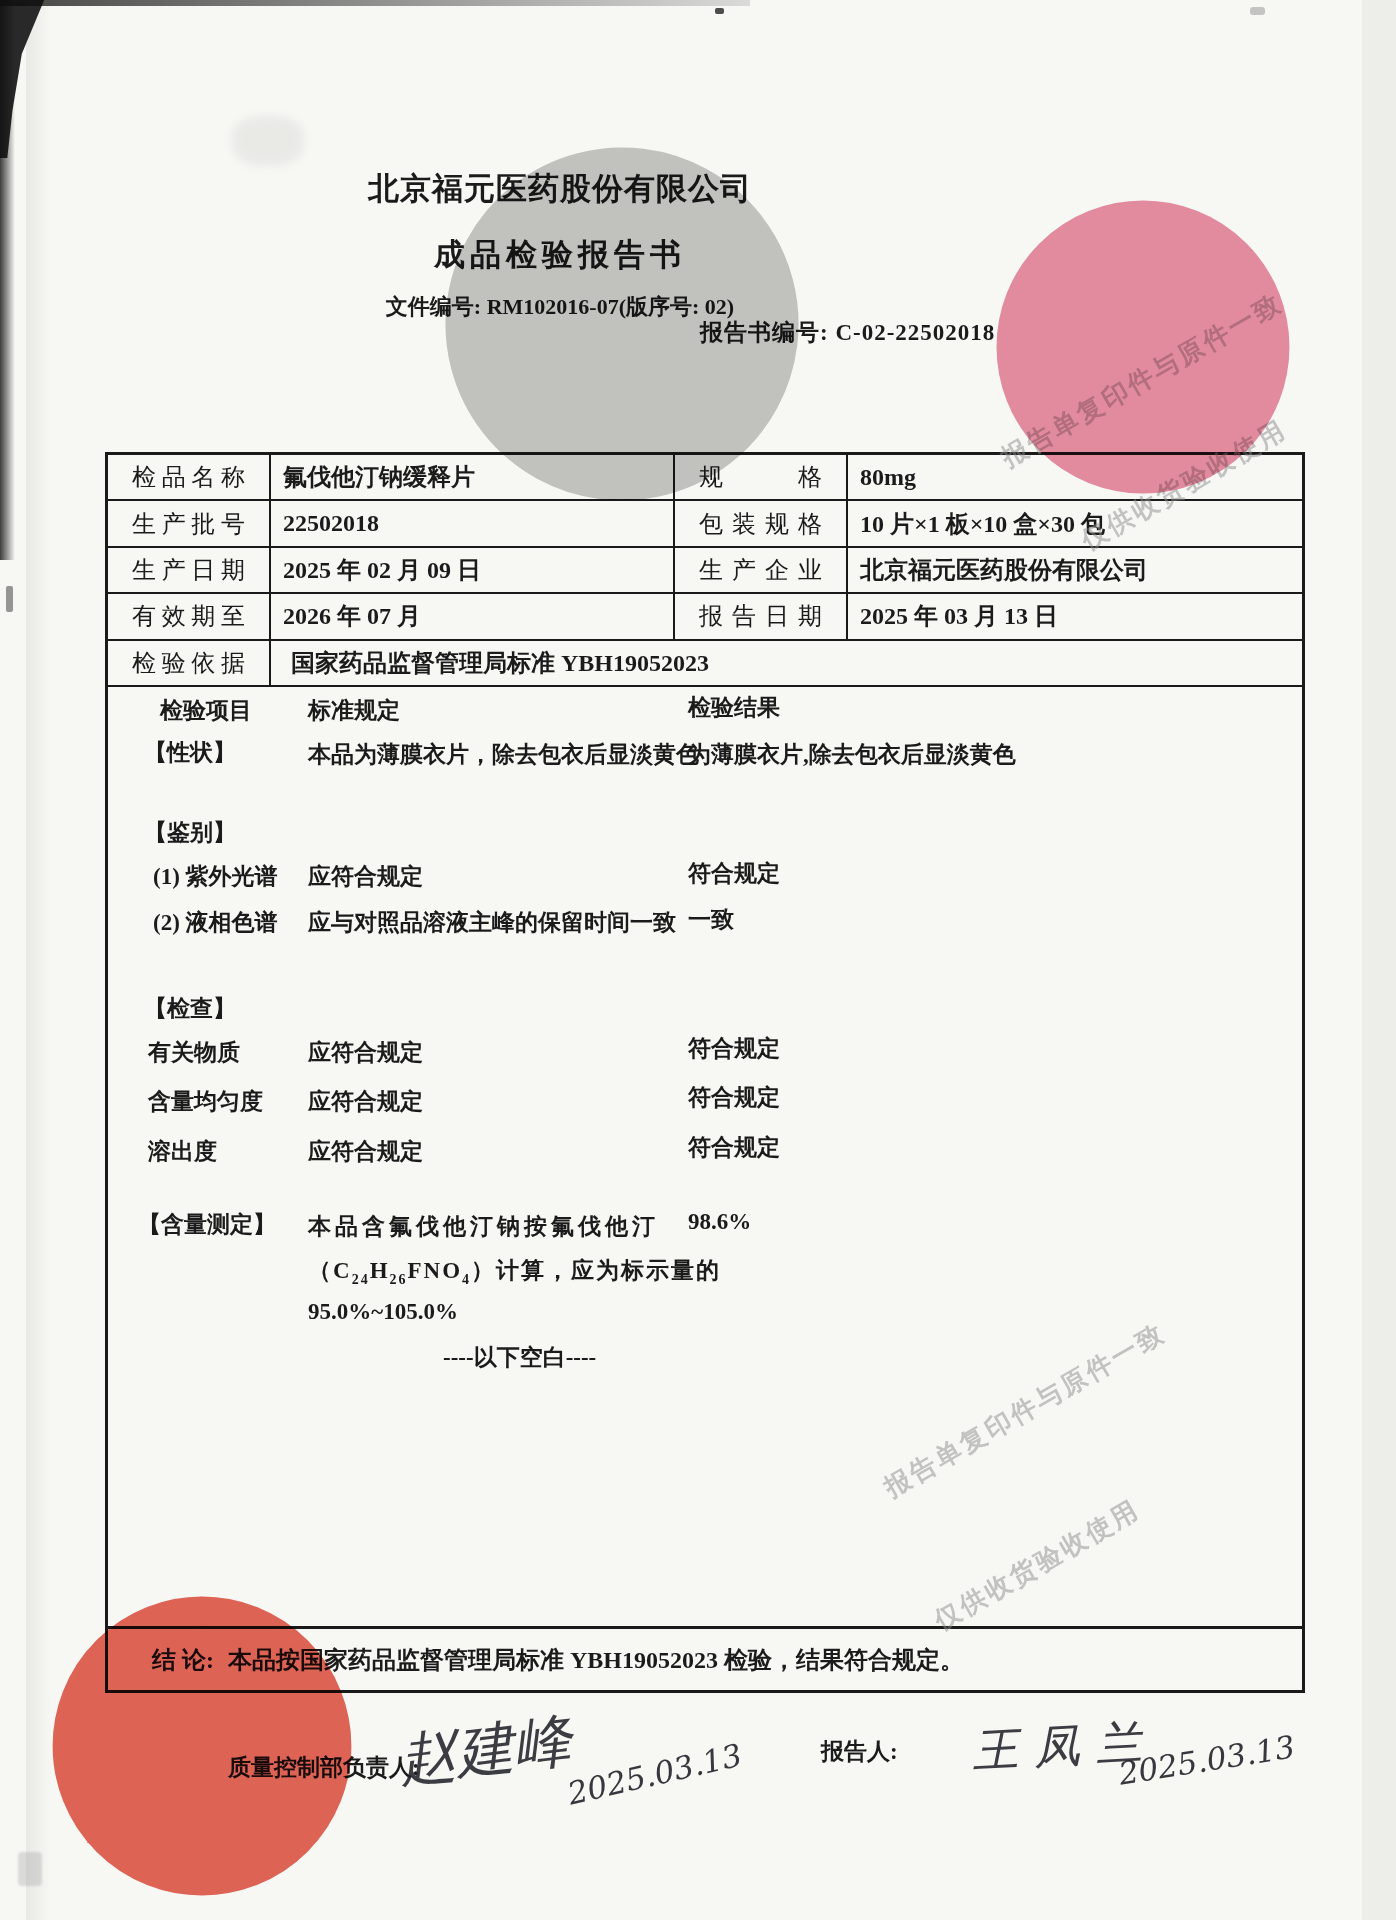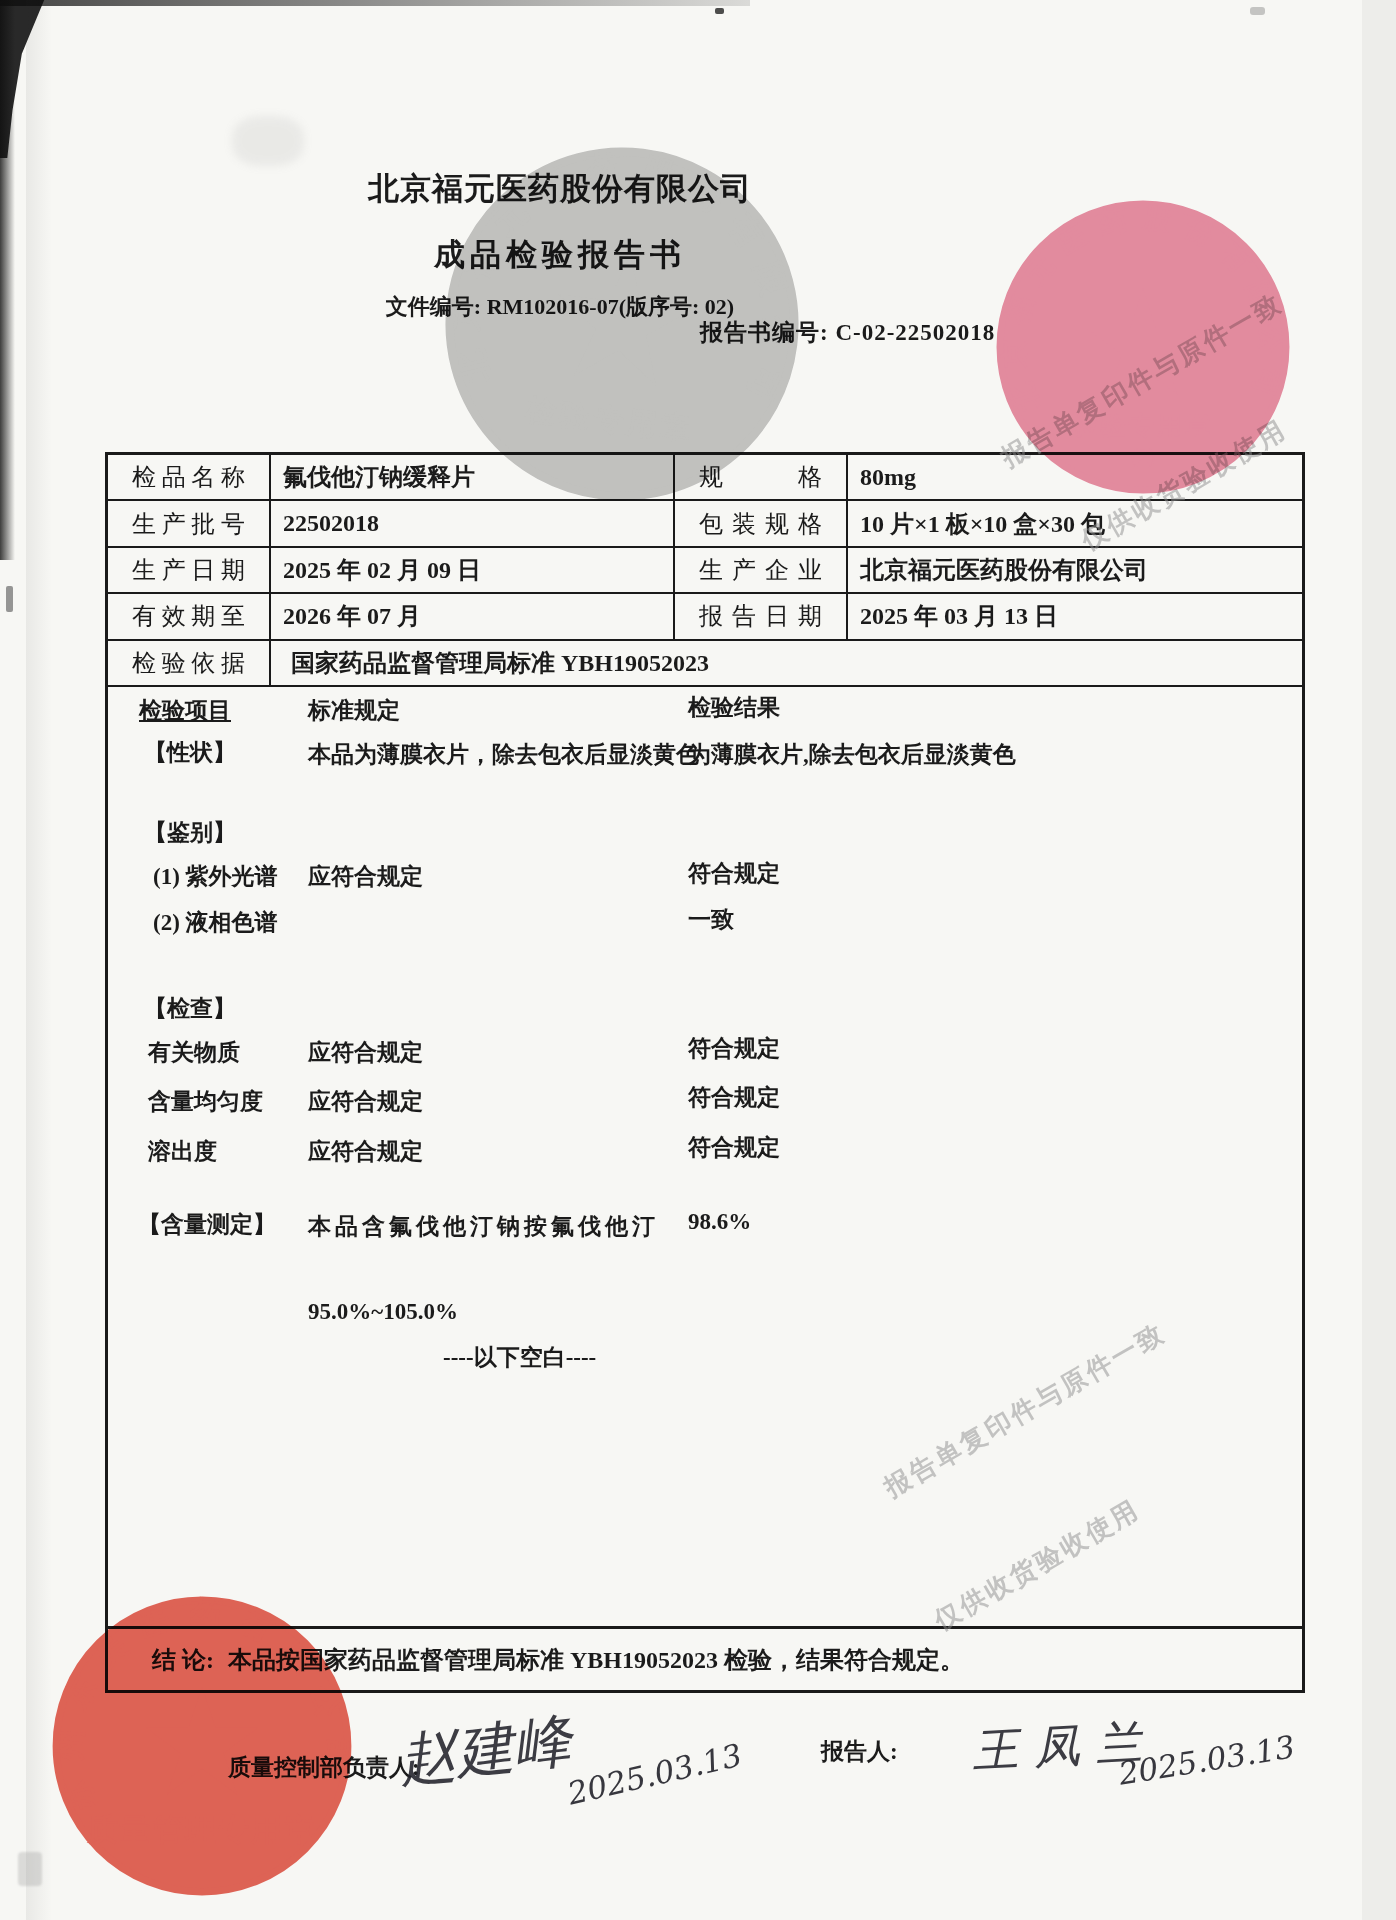--- a/index.html
+++ b/index.html
@@ -148,49 +148,51 @@
       </div>
     <div class="cell val">2025 年 03 月 13 日</div>
 
     <div class="cell lab bl">
         <span>检验依据</span>
       </div>
     <div class="cell val span3">国家药品监督管理局标准 YBH19052023</div>
   </div>
 
   <div class="results-area">
-    <div class="ra sec" style="left:31px;top:8px;text-decoration:underline;">检验项目</div>
+    <div class="ra sec" style="left:52px;top:8px;">检验项目</div>
     <div class="ra sec" style="left:200px;top:8px;">标准规定</div>
     <div class="ra sec" style="left:580px;top:5px;">检验结果</div>
 
     <div class="ra sec" style="left:36px;top:50px;">【性状】</div>
     <div class="ra" style="left:200px;top:52px;">本品为薄膜衣片，除去包衣后显淡黄色</div>
     <div class="ra" style="left:580px;top:52px;">为薄膜衣片,除去包衣后显淡黄色</div>
 
     <div class="ra sec" style="left:36px;top:130px;">【鉴别】</div>
     <div class="ra" style="left:45px;top:174px;">(1) 紫外光谱</div>
     <div class="ra" style="left:200px;top:174px;">应符合规定</div>
     <div class="ra" style="left:580px;top:171px;">符合规定</div>
     <div class="ra" style="left:45px;top:220px;">(2) 液相色谱</div>
+    <div class="ra" style="left:200px;top:220px;">应与对照品溶液主峰的保留时间一致</div>
     <div class="ra" style="left:580px;top:217px;">一致</div>
 
     <div class="ra sec" style="left:36px;top:306px;">【检查】</div>
     <div class="ra" style="left:40px;top:350px;">有关物质</div>
     <div class="ra" style="left:200px;top:350px;">应符合规定</div>
     <div class="ra" style="left:580px;top:346px;">符合规定</div>
     <div class="ra" style="left:40px;top:399px;">含量均匀度</div>
     <div class="ra" style="left:200px;top:399px;">应符合规定</div>
     <div class="ra" style="left:580px;top:395px;">符合规定</div>
     <div class="ra" style="left:40px;top:449px;">溶出度</div>
     <div class="ra" style="left:200px;top:449px;">应符合规定</div>
     <div class="ra" style="left:580px;top:445px;">符合规定</div>
 
     <div class="ra sec" style="left:30px;top:522px;">【含量测定】</div>
     <div class="ra ls1" style="left:200px;top:524px;">本品含氟伐他汀钠按氟伐他汀</div>
     <div class="ra" style="left:580px;top:522px;">98.6%</div>
+    <div class="ra ls2" style="left:200px;top:568px;"><span>（C</span><sub>24</sub><span>H</span><sub>26</sub><span>FNO</span><sub>4</sub><span>）计算，应为标示量的</span></div>
     <div class="ra" style="left:200px;top:612px;">95.0%~105.0%</div>
     <div class="ra" style="left:335px;top:655px;">----以下空白----</div>
   </div>
 
   <div class="conclusion-row">
     <span>结 论:</span>
     <span>本品按国家药品监督管理局标准 YBH19052023 检验，结果符合规定。</span>
   </div>
 </div>
 

